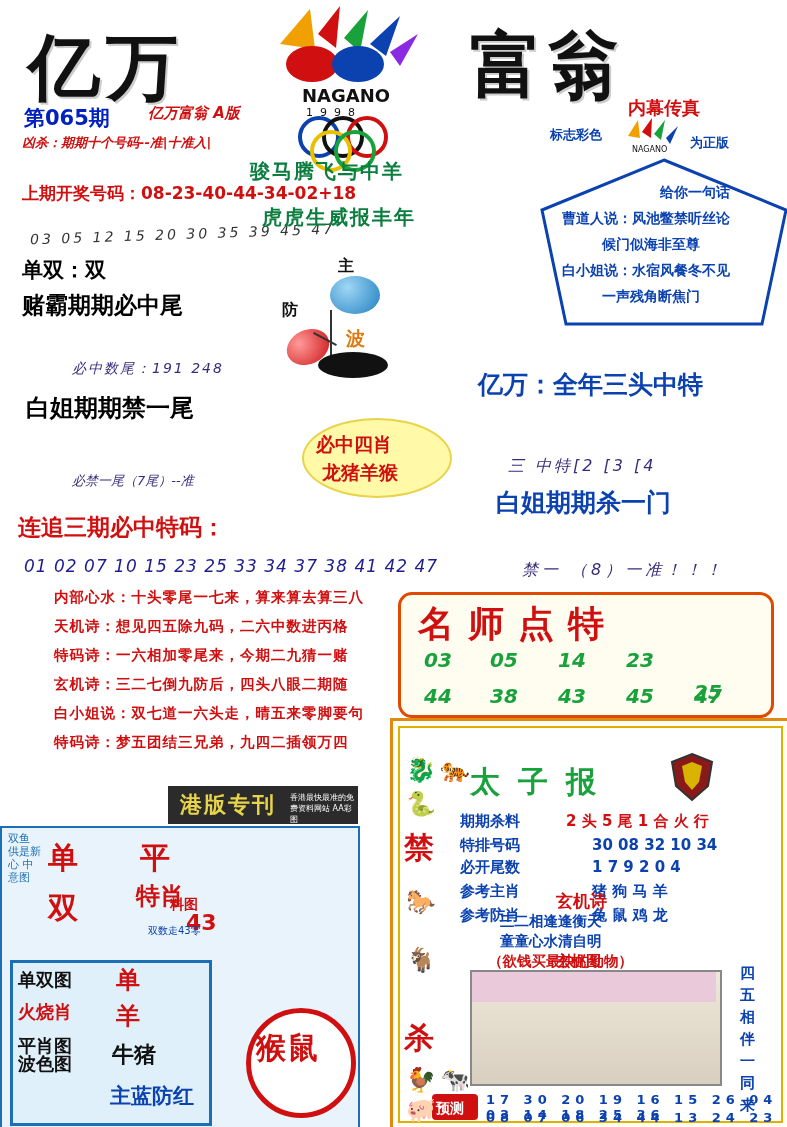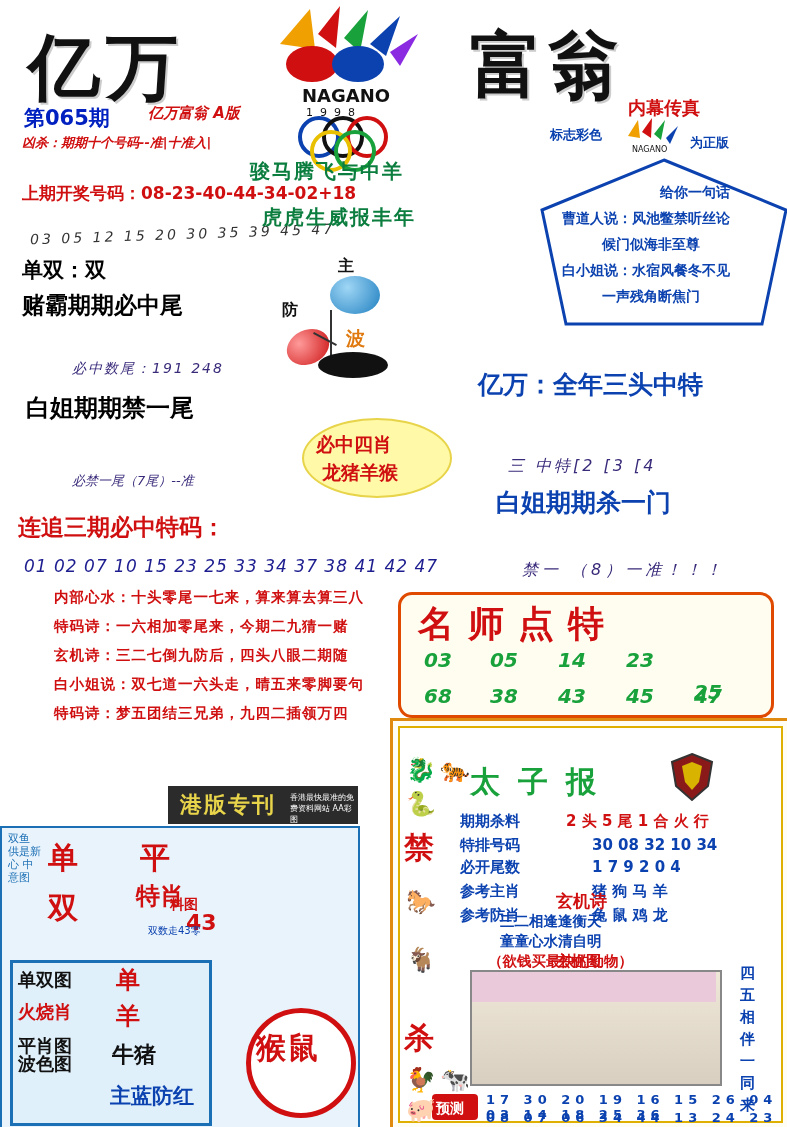--- a/index.html
+++ b/index.html
@@ -185,34 +185,35 @@
   <div class="pent-line" style="left:62px;top:130px;">一声残角断焦门</div>
 </div>
 
 <div class="abs" id="yiwan-line">亿万：全年三头中特</div>
 <div class="abs" id="san-zhongte">三  中特[2 [3 [4</div>
 <div class="abs" id="baijie-men">白姐期期杀一门</div>
 <div class="abs" id="jin8">禁一 （8）一准！！！</div>
 
 <div class="abs" id="redpoems">
   <div class="rp">内部心水：十头零尾一七来，算来算去算三八</div>
+  <div class="rp">天机诗：想见四五除九码，二六中数进丙格</div>
   <div class="rp">特码诗：一六相加零尾来，今期二九猜一赌</div>
   <div class="rp">玄机诗：三二七倒九防后，四头八眼二期随</div>
   <div class="rp">白小姐说：双七道一六头走，晴五来零脚要句</div>
   <div class="rp">特码诗：梦五团结三兄弟，九四二插领万四</div>
 </div>
 
 <div class="abs" id="mingshi"></div>
 <div class="abs" id="mingshi-title">名师点特</div>
 <div class="ms-num abs" style="left:424px;top:648px;">03</div>
 <div class="ms-num abs" style="left:490px;top:648px;">05</div>
 <div class="ms-num abs" style="left:558px;top:648px;">14</div>
 <div class="ms-num abs" style="left:626px;top:648px;">23</div>
 <div class="ms-num abs" style="left:694px;top:680px;">25</div>
-<div class="ms-num abs" style="left:424px;top:684px;">68</div>
+<div class="ms-num abs" style="left:424px;top:684px;">44</div>
 <div class="ms-num abs" style="left:490px;top:684px;">38</div>
 <div class="ms-num abs" style="left:558px;top:684px;">43</div>
 <div class="ms-num abs" style="left:626px;top:684px;">45</div>
 <div class="ms-num abs" style="left:694px;top:684px;">47</div>
 
 <div class="abs" id="banner"></div>
 <div class="abs" id="banner-txt">港版专刊</div>
 <div class="abs" id="banner-sub">香港最快最准的免费资料网站 AA彩图</div>
 
 <div class="abs" id="bl"></div>

